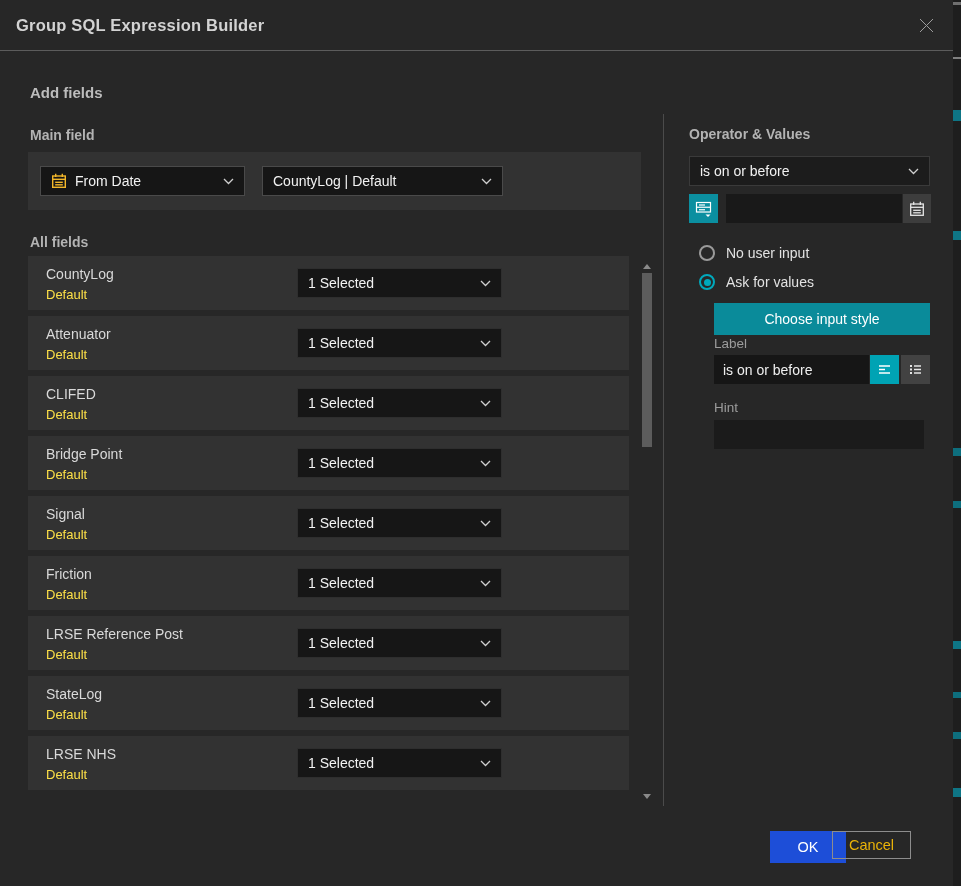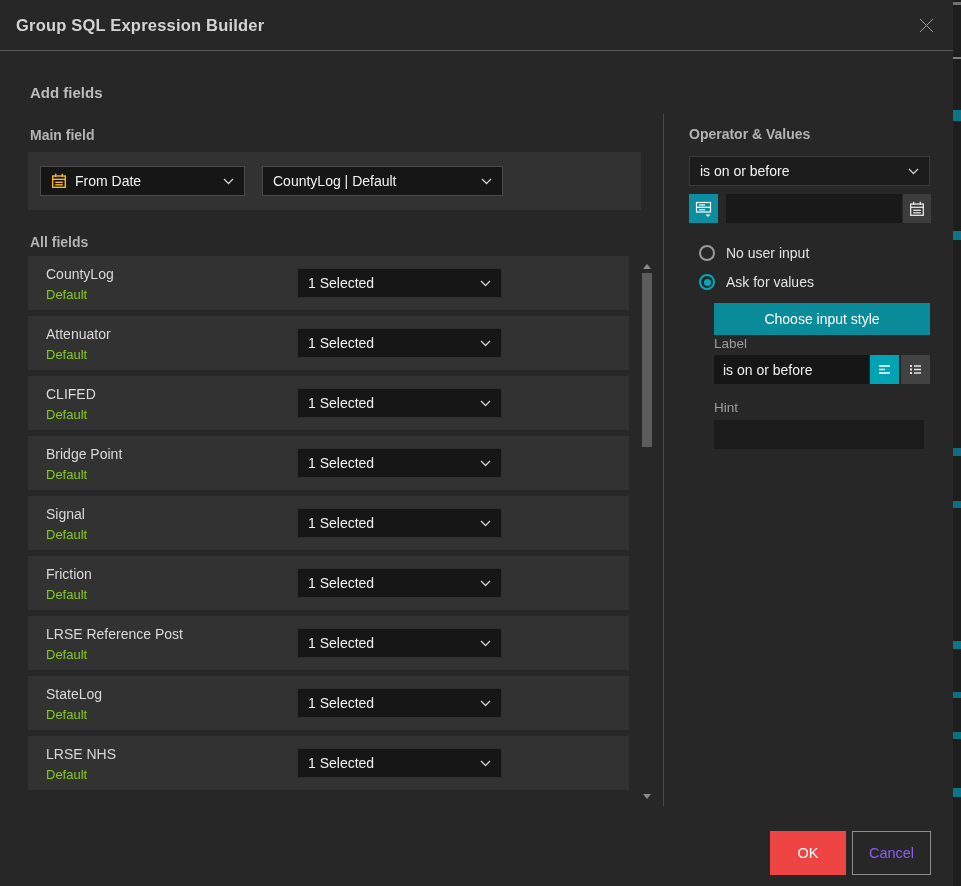--- a/index.html
+++ b/index.html
@@ -45,21 +45,21 @@
   .sel .chev { margin-left: auto; display: flex; }
   .sel .cal  { margin-right: 8px; display: flex; }
   .sel-flat { border-color: #2e2e2e; }
 
   .list { position: absolute; left: 28px; top: 256px; width: 601px; }
   .row {
     position: relative; height: 54px; margin-bottom: 6px;
     background: #323232;
   }
   .row-name { position: absolute; left: 18px; top: 10px; font-size: 14px; color: #d9d9d9; }
-  .row-sub  { position: absolute; left: 18px; top: 31px; font-size: 13px; color: #84cc16; }
+  .row-sub  { position: absolute; left: 18px; top: 31px; font-size: 13px; color: #fde047; }
   .row .sel { position: absolute; left: 269px; top: 12px; width: 205px; }
 
   .scrollbar { position: absolute; left: 641px; top: 256px; width: 12px; height: 545px; }
   .sb-up   { position: absolute; left: 2px; top: 8px;    width: 0; height: 0; border-left: 4px solid transparent; border-right: 4px solid transparent; border-bottom: 5px solid #8a8a8a; }
   .sb-down { position: absolute; left: 2px; bottom: 2px; width: 0; height: 0; border-left: 4px solid transparent; border-right: 4px solid transparent; border-top: 5px solid #8a8a8a; }
   .sb-thumb { position: absolute; left: 1px; top: 17px; width: 10px; height: 174px; background: #5c5c5c; cursor: grab; }
 
   .vdivider { position: absolute; left: 663px; top: 114px; width: 1px; height: 692px; background: #4b4b4b; }
 
   .op-select { position: absolute; left: 689px; top: 156px; width: 241px; background: #1c1c1c; border-color: #3a3a3a; }
@@ -91,27 +91,27 @@
   .txt-input {
     position: absolute; height: 29px; background: #161616; border: none;
     color: #efefef; font-size: 14px; padding: 0 9px; outline: none;
     font-family: "Liberation Sans", sans-serif;
   }
   .toggle { position: absolute; top: 355px; width: 29px; height: 29px; display: flex; align-items: center; justify-content: center; cursor: pointer; }
   .toggle.active { left: 870px; background: #00a3b4; }
   .toggle.plain  { left: 901px; background: #424242; }
 
   .ok-btn {
-    position: absolute; left: 770px; top: 831px; width: 76px; height: 44px;
-    background: #ef4444; color: #fff; border: none; font-size: 14.5px;
+    position: absolute; left: 770px; top: 831px; width: 76px; height: 32px;
+    background: #1d4ed8; color: #fff; border: none; font-size: 14.5px;
     cursor: pointer; font-family: "Liberation Sans", sans-serif;
   }
   .cancel-btn {
-    position: absolute; left: 852px; top: 831px; width: 79px; height: 44px;
-    background: transparent; color: #8b5cf6; border: 1px solid #8d8d8d;
+    position: absolute; left: 832px; top: 831px; width: 79px; height: 28px;
+    background: transparent; color: #eab308; border: 1px solid #8d8d8d;
     font-size: 14.5px; cursor: pointer; font-family: "Liberation Sans", sans-serif;
   }
 </style>
 </head>
 <body>
 
 <div>
   <div class="frag" style="top:2px;height:3px;background:#6f6f6f"></div>
   <div class="frag" style="top:57px;height:2px;background:#808080"></div>
   <div class="frag" style="top:110px;height:11px;background:#0e7585"></div>

